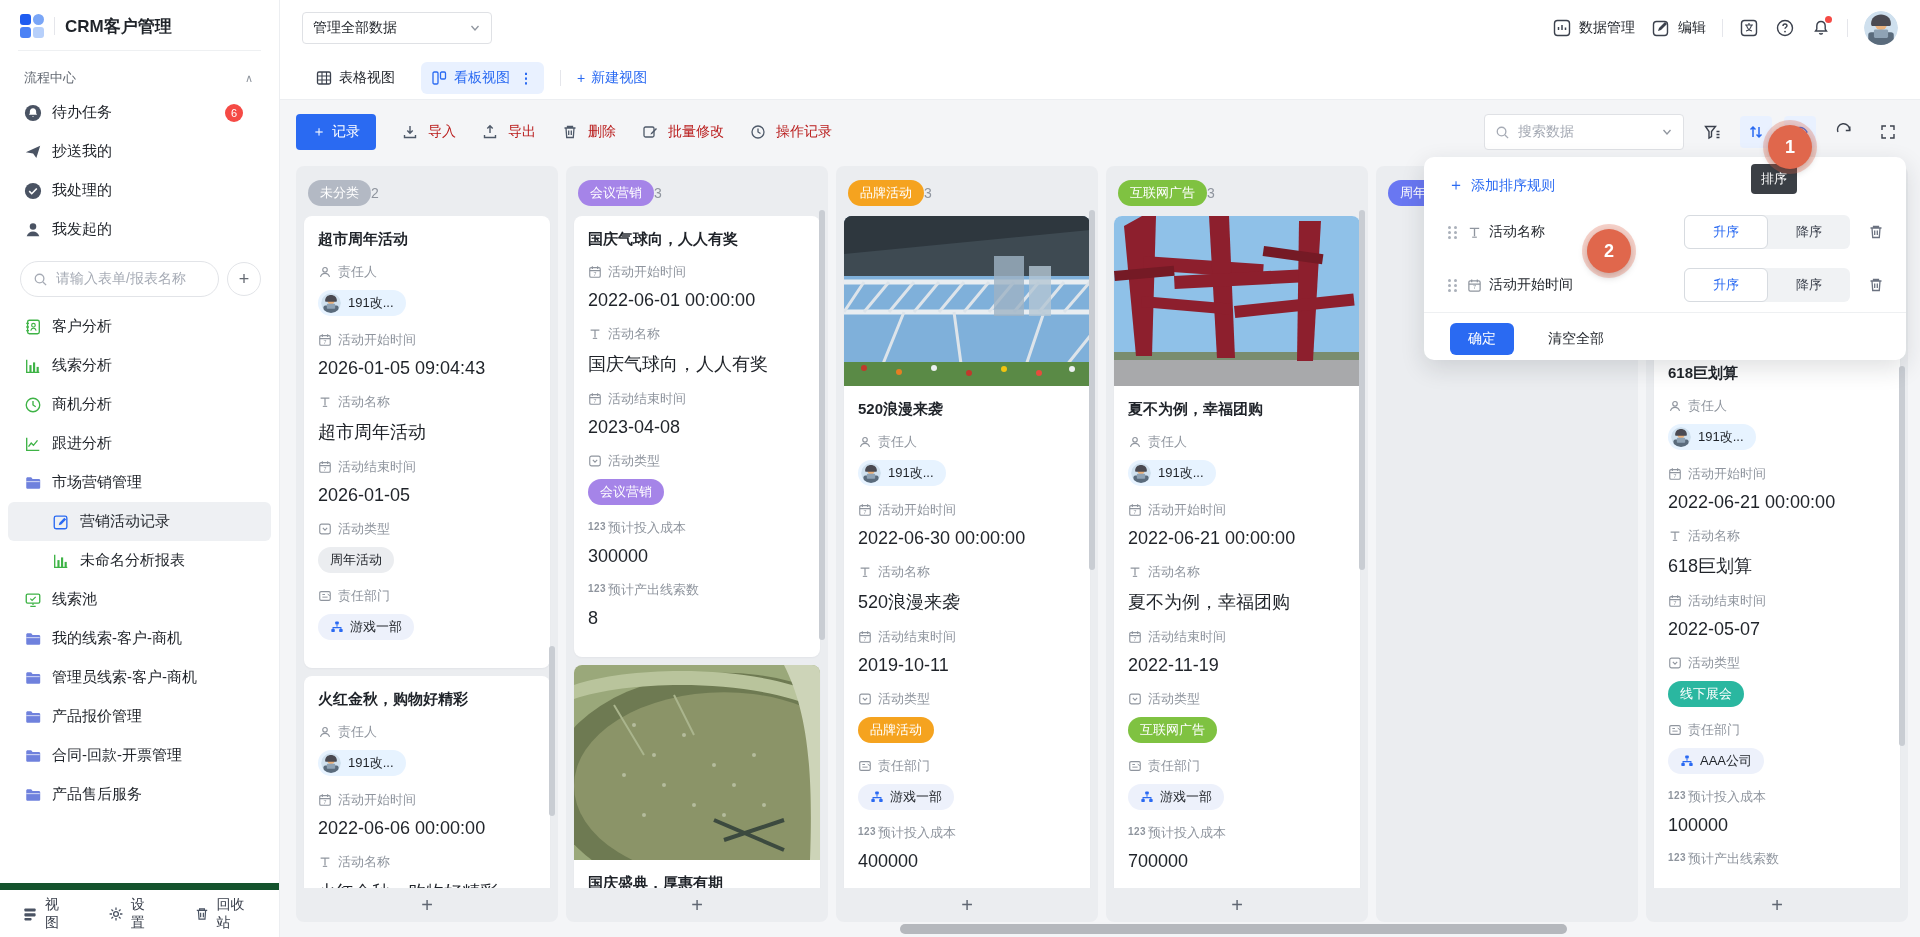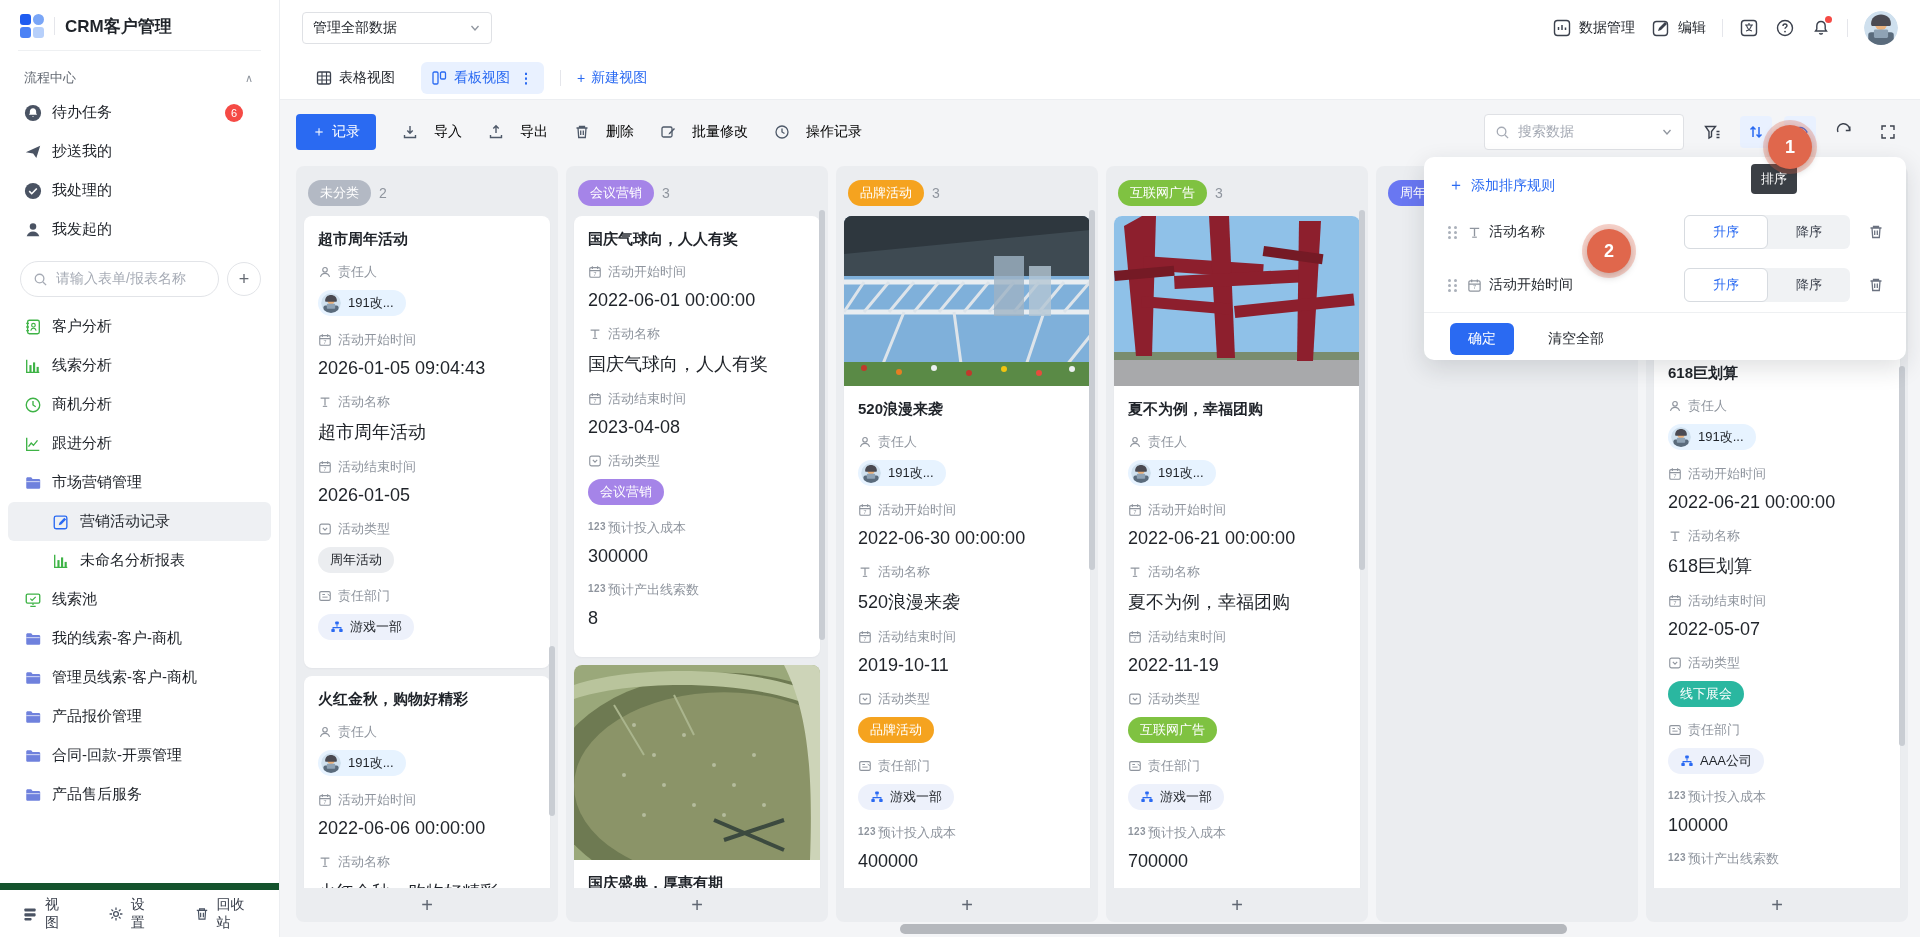--- a/index.html
+++ b/index.html
@@ -46,33 +46,33 @@
   .vt-item { display:flex; align-items:center; gap:7px; font-size:14px; color:#1f2329; padding:7px 10px; border-radius:6px; }
   .vt-item.active { background:#e9f1ff; color:#2a6af2; }
   .vt-dots { color:#2a6af2; font-weight:bold; letter-spacing:1px; margin-left:2px; }
   .vt-sep { width:1px; height:16px; background:#e5e6eb; }
   .vt-new { color:#2a6af2; display:flex; gap:6px; align-items:center; font-size:14px; }
 
   .content { flex:1; position:relative; padding:14px 0 0 16px; min-width:0; }
   .actionbar { display:flex; align-items:center; height:36px; margin-right:16px; }
   .btn-record { background:#2a6af2; color:#fff; border:none; border-radius:4px; height:36px; padding:0 16px; font-size:14px; display:flex; align-items:center; gap:6px; }
   .ab-left { display:flex; align-items:center; gap:26px; }
-  .ab-item { display:flex; align-items:center; gap:16px; font-size:14px; color:#000000; }
+  .ab-item { display:flex; align-items:center; gap:10px; font-size:14px; color:#b91c1c; }
   .ab-item .ic { width:16px; height:16px; display:inline-flex; }
   .ab-right { margin-left:auto; display:flex; align-items:center; gap:12px; }
   .search-box { width:200px; height:36px; border:1px solid #dfe1e5; border-radius:4px; background:#fff; display:flex; align-items:center; gap:8px; padding:0 10px; color:#a6abb5; font-size:14px; }
   .search-box .sp { flex:1; }
   .tool-ic { width:32px; height:32px; border-radius:4px; display:flex; align-items:center; justify-content:center; color:#3b414d; }
   .tool-ic.active { background:#e9f1ff; color:#2a6af2; }
 
   
   .board { display:flex; gap:8px; margin-top:16px; height:756px; overflow:hidden; }
   .kb-col { width:262px; flex-shrink:0; background:#ebedf0; border-radius:8px; display:flex; flex-direction:column; position:relative; }
   .kb-content { flex:1; overflow:hidden; padding:6px 8px 0; }
-  .kb-head { display:flex; align-items:center; gap:8px; padding:8px 2px 10px 4px;text-align:center; }
+  .kb-head { display:flex; align-items:center; gap:0; padding:8px 2px 10px 4px;text-align:center; }
   .kb-pill { color:#fff; font-size:13px; padding:4px 12px; border-radius:13px; white-space:nowrap; }
   .kb-count { color:#8f959e; font-size:14px; }
   .c-gray{background:#b3b9c4;} .c-purple{background:#a584e8;} .c-orange{background:#f5a31f;}
   .c-green{background:#7fc241;} .c-indigo{background:#6977f2;} .c-teal{background:#2ab7a0;}
   .kb-foot { height:34px; display:flex; align-items:center; justify-content:center; color:#5f6672; font-size:20px; flex-shrink:0; }
   .kb-thumb { position:absolute; right:3px; width:6px; border-radius:3px; background:#c9cdd3; }
   .card { background:#fff; border-radius:8px; margin-bottom:8px; overflow:hidden; box-shadow:0 1px 2px rgba(31,35,41,.04); }
   .card-body { padding:14px; }
   .card-title { font-size:15px; font-weight:bold; margin-bottom:14px; }
   .field { margin-bottom:14px; }

